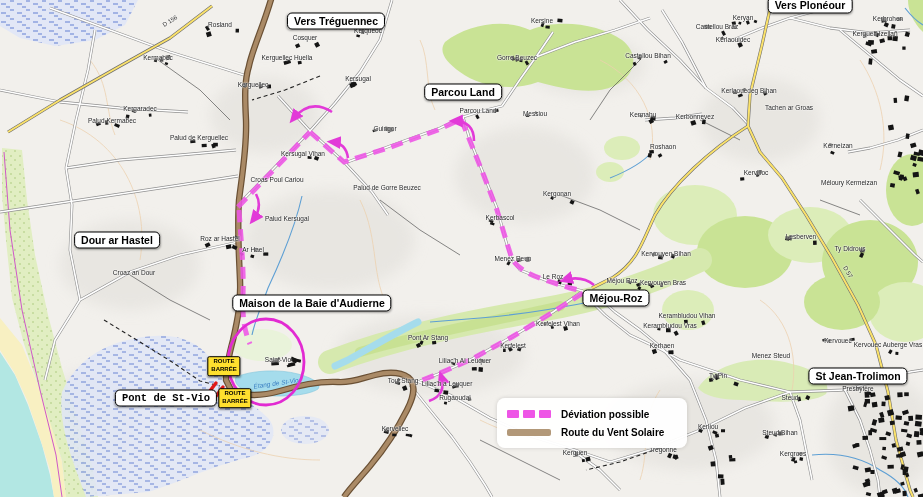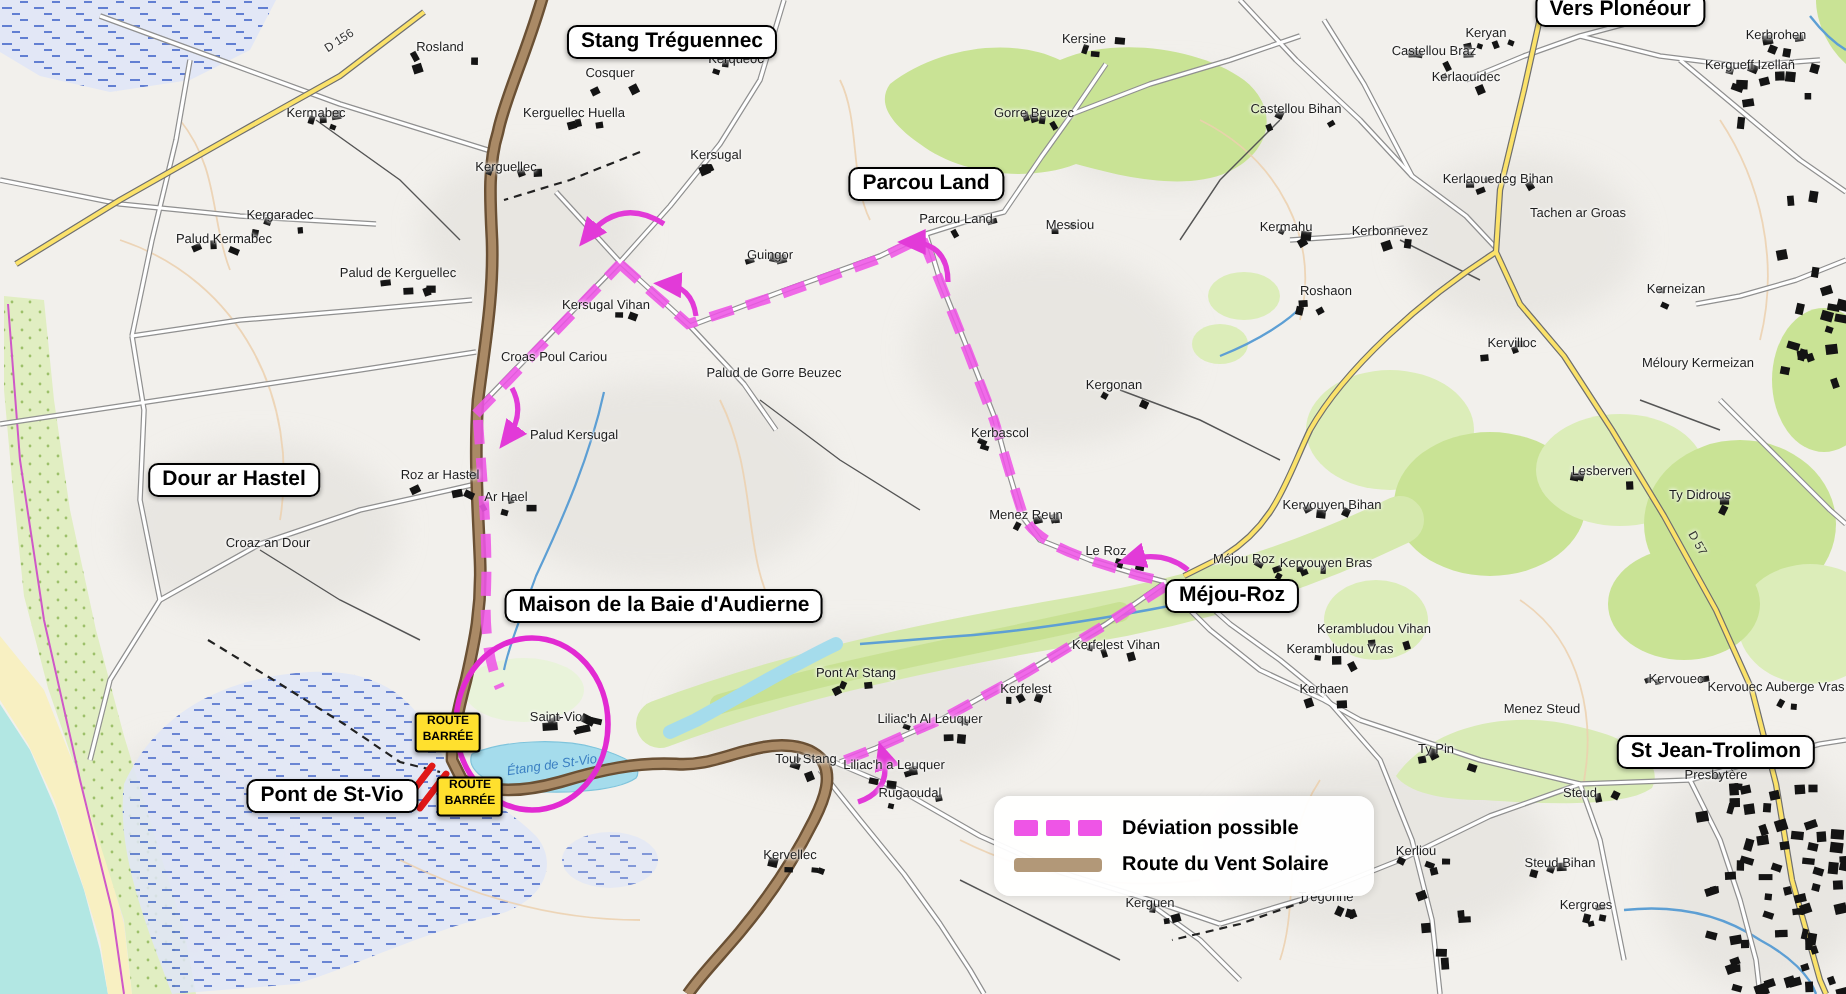--- a/index.html
+++ b/index.html
@@ -600,27 +600,27 @@
       <div class="place" style="left: 790px; top: 397px;">Steud</div>
       <div class="place" style="left: 780px; top: 432px;">Steud Bihan</div>
       <div class="place" style="left: 793px; top: 453px;">Kergroes</div>
       <div class="place" style="left: 838px; top: 340px;">Kervouec</div>
       <div class="place" style="left: 888px; top: 344px;">Kervouec Auberge Vras</div>
       <div class="place" style="left: 663px; top: 449px;">Trégonne</div>
       <div class="place" style="left: 858px; top: 388px;">Presbytère</div>
       <div class="wlabel" style="left: 276px; top: 383px;">Étang de St-Vio</div>
       <div class="rlabel" style="left: 170px; top: 21px; transform: translate(-50%, -50%) rotate(-33deg);">D 156</div>
       <div class="rlabel" style="left: 848px; top: 272px; transform: translate(-50%, -50%) rotate(60deg);">D 57</div>
-      <div class="region" style="left: 336px; top: 21px;">Stang Tréguennec</div>
+      <div class="region" style="left: 336px; top: 21px;">Vers Tréguennec</div>
       <div class="region" style="left: 810px; top: 5px;">Vers Plonéour</div>
       <div class="region" style="left: 463px; top: 92px;">Parcou Land</div>
       <div class="region" style="left: 117px; top: 240px;">Dour ar Hastel</div>
-      <div class="region" style="left: 312px; top: 303px; margin-left: 20px;">Maison de la Baie d'Audierne</div>
+      <div class="region" style="left: 312px; top: 303px;">Maison de la Baie d'Audierne</div>
       <div class="region" style="left: 616px; top: 298px;">Méjou-Roz</div>
-      <div class="region" style="left: 166px; top: 398px;">Pont de St-Vio</div>
+      <div class="region" style="left: 166px; top: 398px; font-family: Liberation Mono, monospace;">Pont de St-Vio</div>
       <div class="region" style="left: 858px; top: 376px;">St Jean-Trolimon</div>
       <div class="sign" style="left: 224px; top: 366px;">
         <div>ROUTE</div>
         <div>BARRÉE</div>
       </div>
       <div class="sign" style="left: 235px; top: 398px;">
         <div>ROUTE</div>
         <div>BARRÉE</div>
       </div>
     </div>

